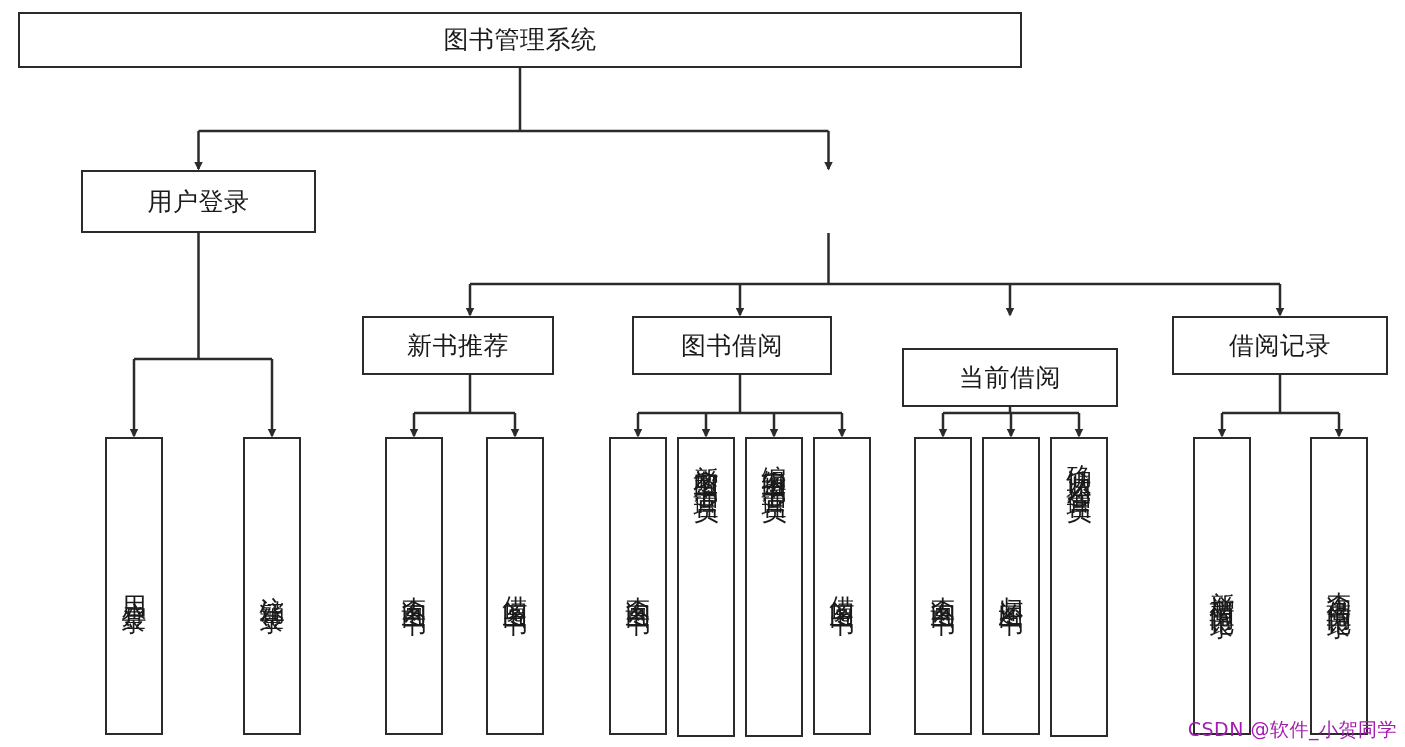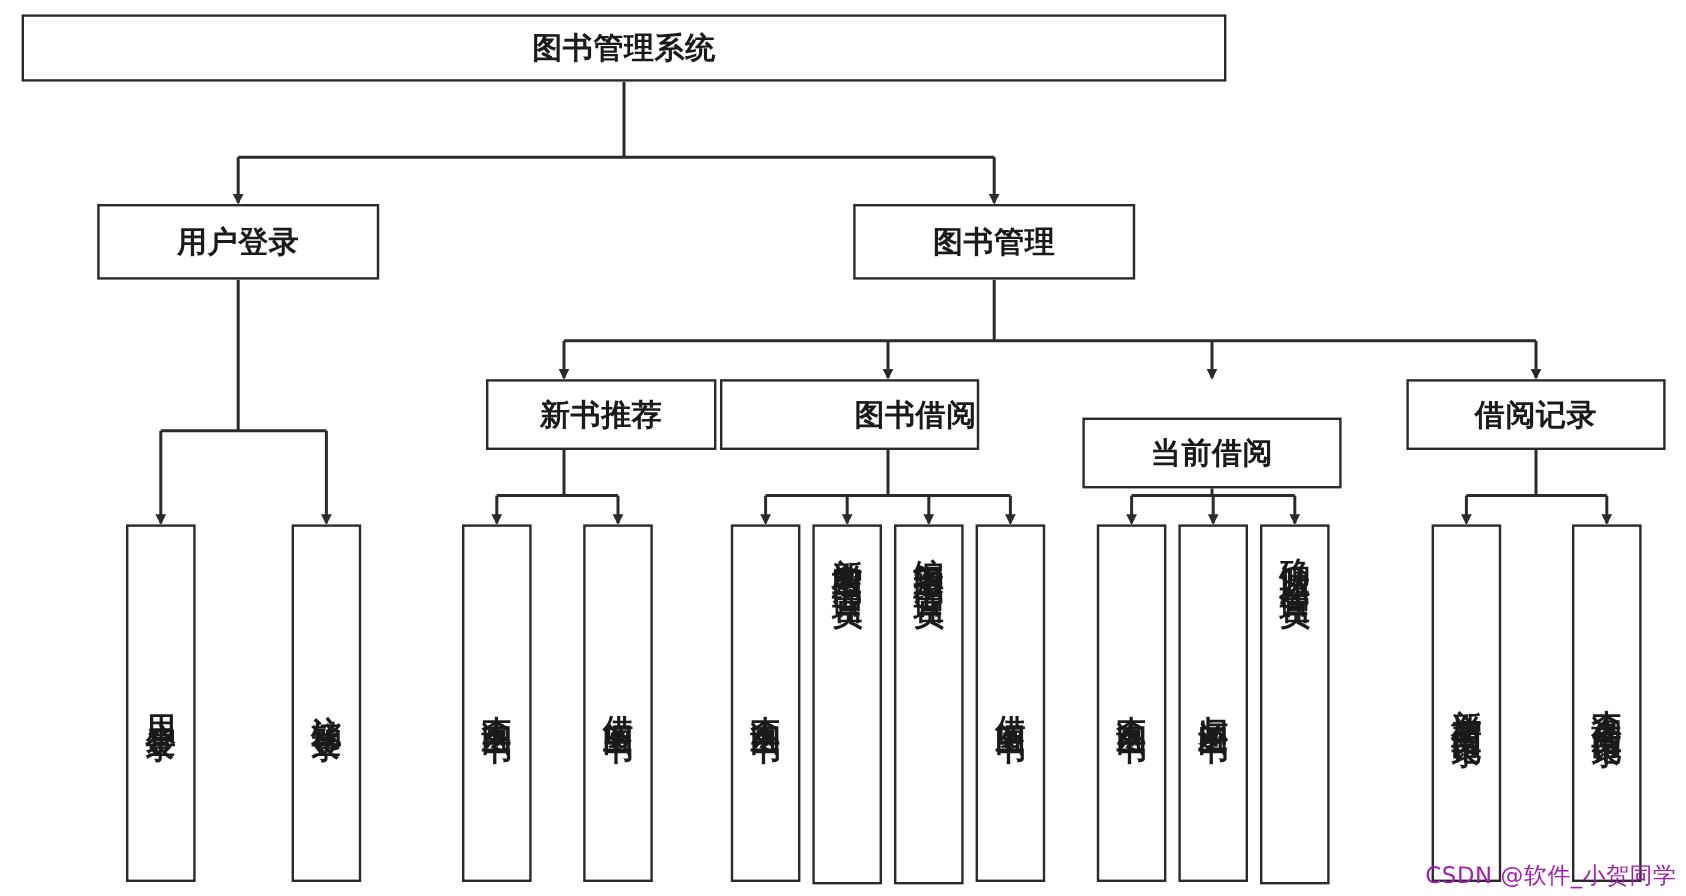--- a/index.html
+++ b/index.html
@@ -28,21 +28,20 @@
   .node {
     position: absolute;
     box-sizing: border-box;
     border: 2.5px solid #2b2b2b;
     background: #ffffff;
     display: flex;
     align-items: center;
     justify-content: center;
     color: #1a1a1a;
     z-index: 2;
-    font-weight: bold;
   }
   .node-label {
     display: block;
     letter-spacing: 0.5px;
     line-height: 1.18;
     white-space: nowrap;
   }
   .node.horizontal .node-label {
     font-size: 25px;
     text-align: center;
@@ -123,28 +122,25 @@
       </g>
   </svg>
 
   <div class="node horizontal" style="left: 18px; top: 12px; width: 1004px; height: 56px;">
     <span class="node-label">图书管理系统</span>
   </div>
 
   <div class="node horizontal" style="left: 81px; top: 170px; width: 235px; height: 63px;">
     <span class="node-label">用户登录</span>
   </div>
-  <div class="node horizontal" style="left: 711px; top: 170px; width: 235px; height: 63px;">
-    <span class="node-label">图书管理</span>
-  </div>
 
-  <div class="node horizontal" style="left: 362px; top: 316px; width: 192px; height: 59px; margin-left: 43px;">
+  <div class="node horizontal" style="left: 362px; top: 316px; width: 192px; height: 59px;">
     <span class="node-label">新书推荐</span>
   </div>
-  <div class="node horizontal" style="left: 600px; top: 316px; width: 216px; height: 59px; justify-content: flex-end;">
+  <div class="node horizontal" style="left: 632px; top: 316px; width: 200px; height: 59px;">
     <span class="node-label">图书借阅</span>
   </div>
   <div class="node horizontal" style="left: 902px; top: 316px; width: 216px; height: 59px; margin-top: 32px;">
     <span class="node-label">当前借阅</span>
   </div>
   <div class="node horizontal" style="left: 1172px; top: 316px; width: 216px; height: 59px;">
     <span class="node-label">借阅记录</span>
   </div>
 
   <div class="node vertical centered" style="left: 105px; top: 437px; width: 58px; height: 298px;">

